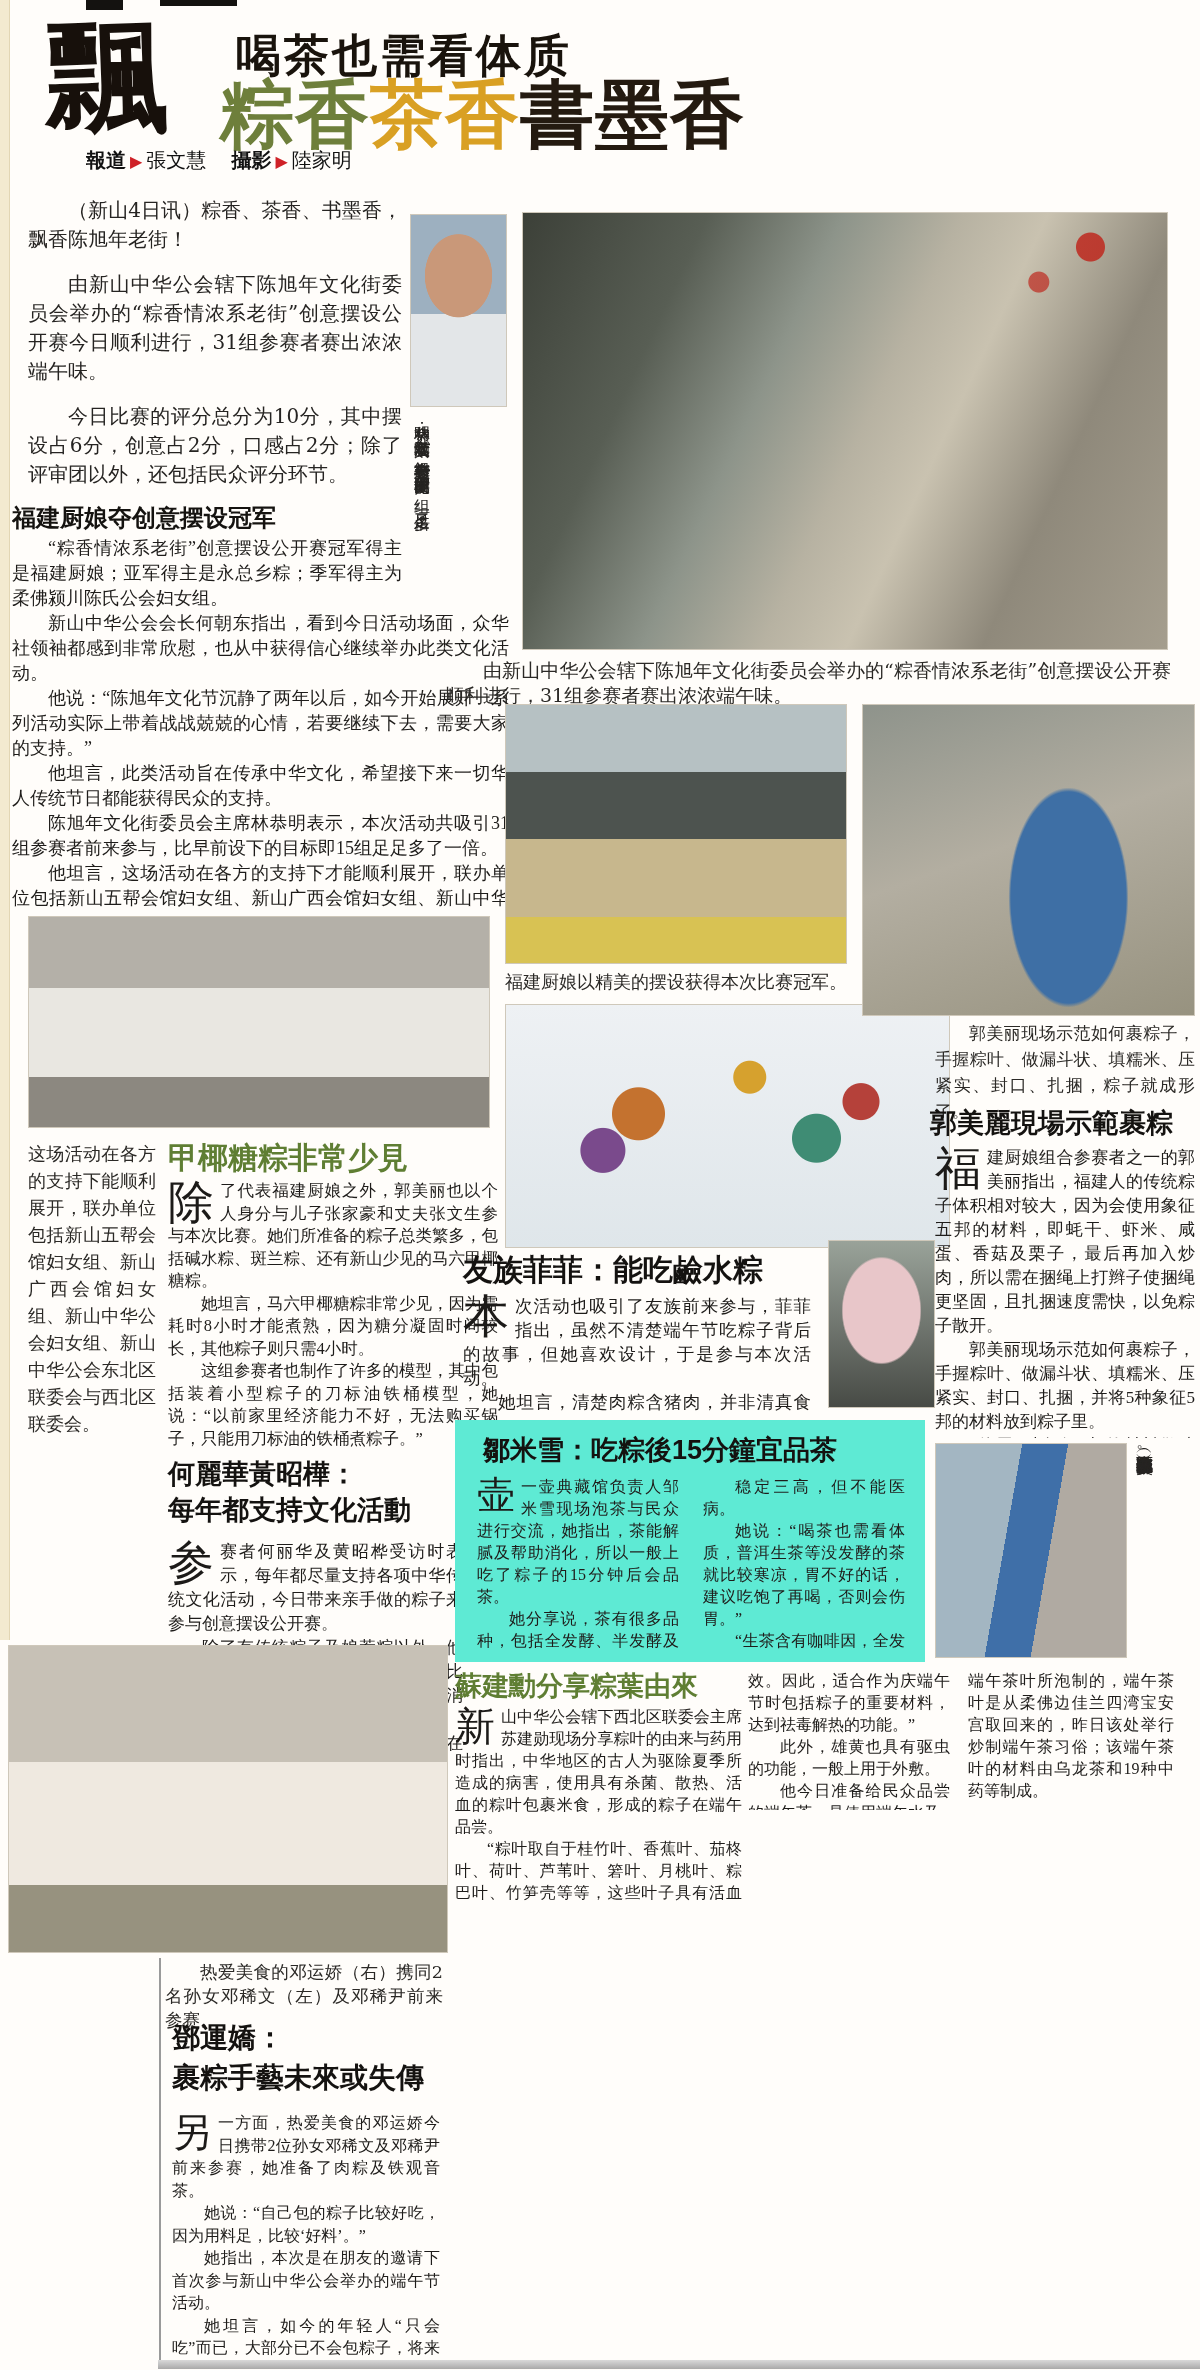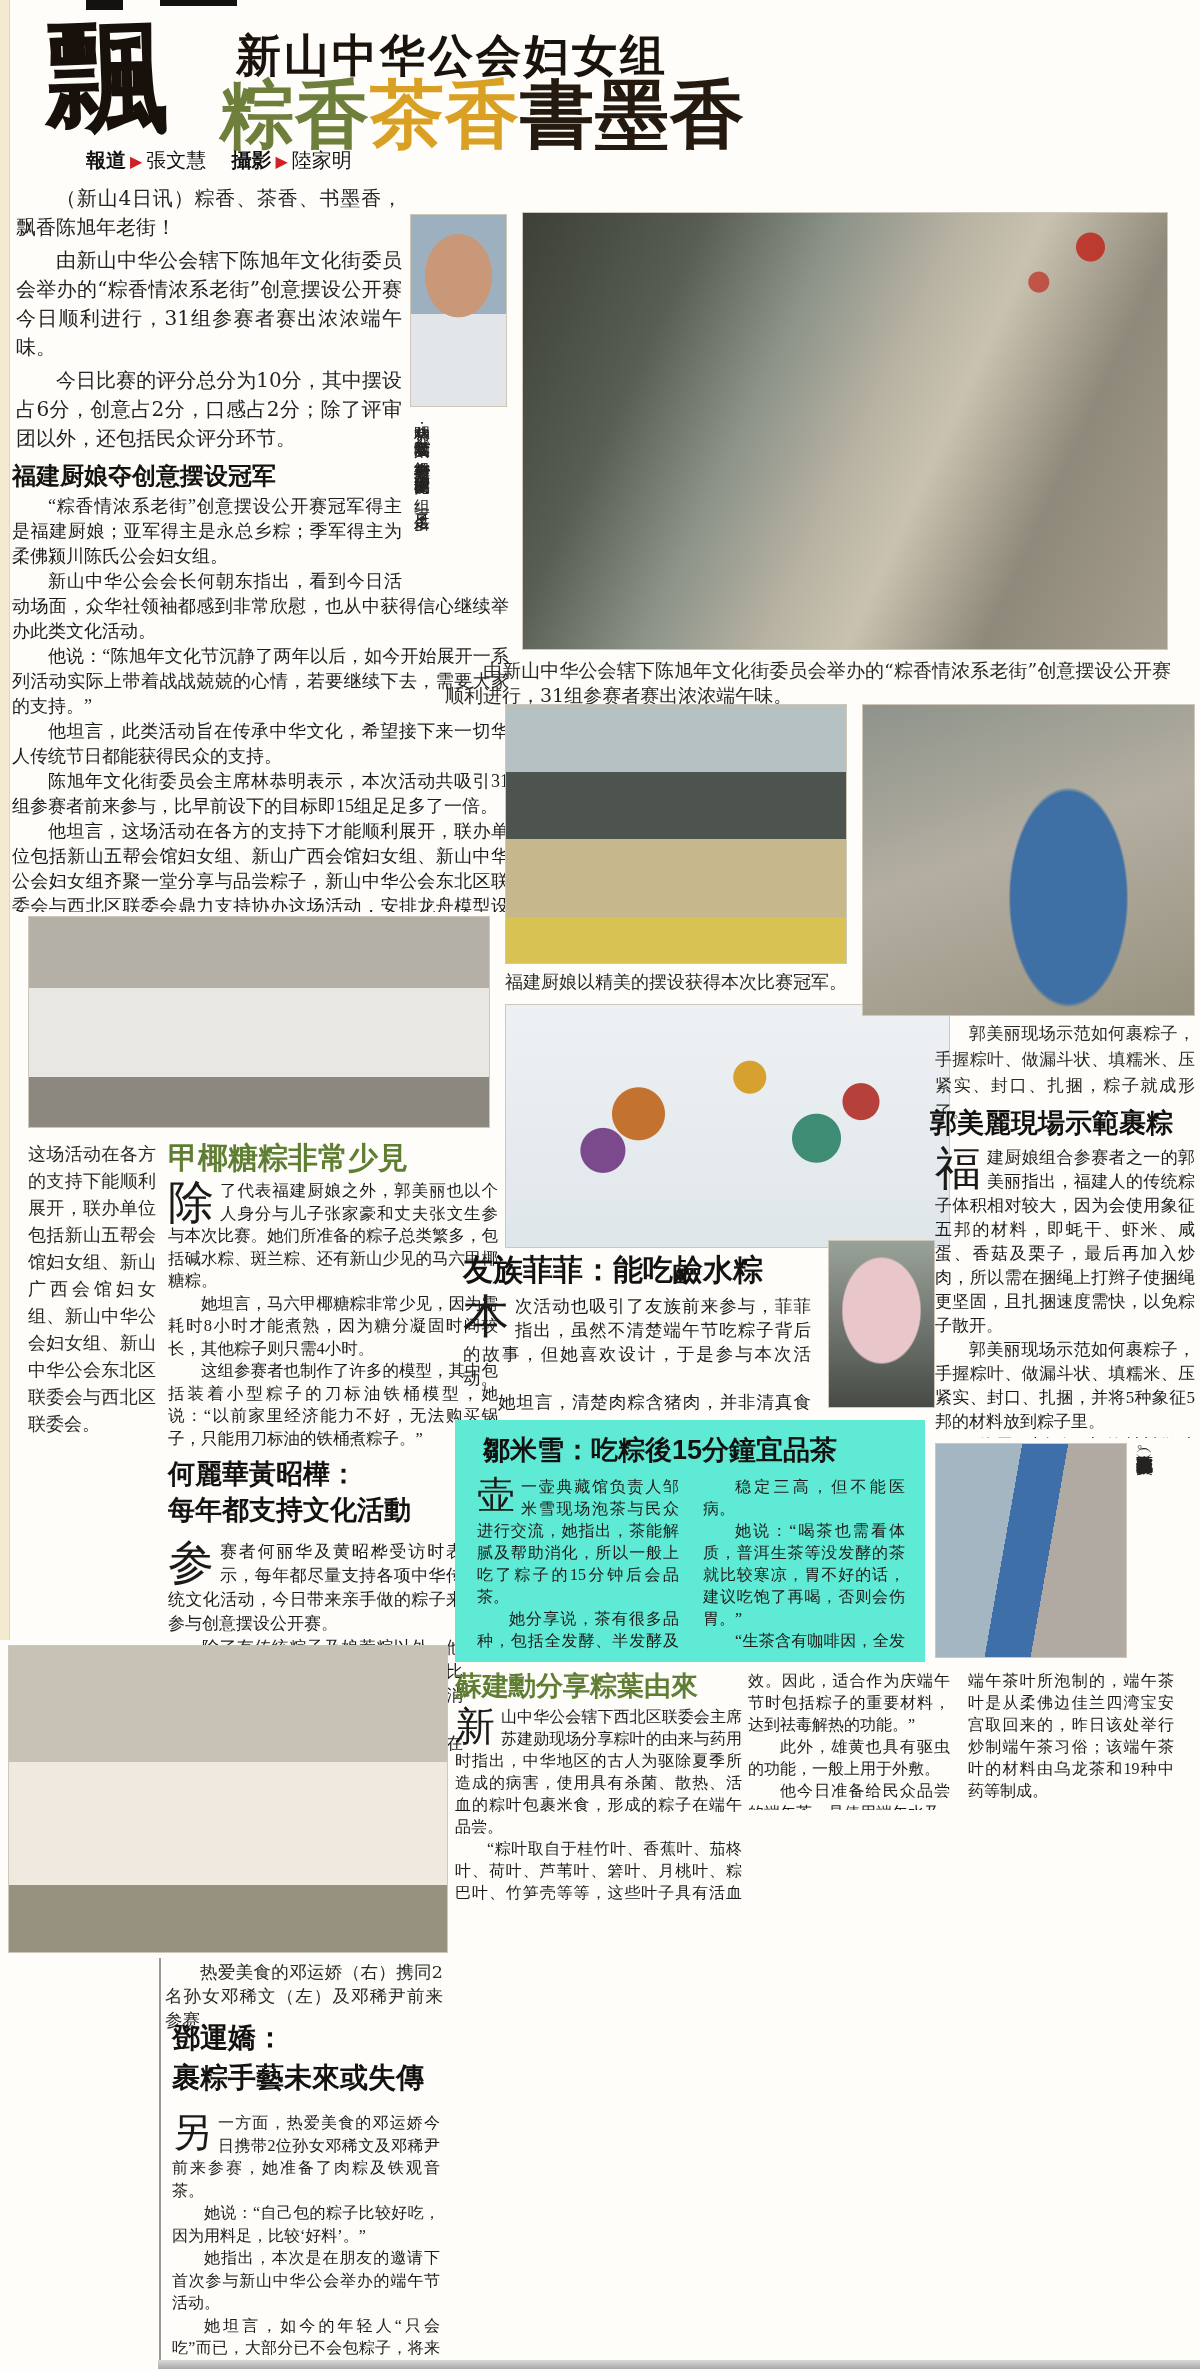--- a/index.html
+++ b/index.html
@@ -18,21 +18,21 @@
           font-size:45px;letter-spacing:3px;color:#19130c;}
   .big-line{left:220px;top:66px;font-family:"DejaVu Serif",serif;font-weight:bold;font-size:74px;
             letter-spacing:1px;white-space:nowrap;}
   .t-green{color:#6e7f3b;} .t-gold{color:#d9a023;} .t-dark{color:#241a10;}
   .byline{left:86px;top:147px;font-family:"Liberation Sans",sans-serif;font-size:20px;color:#111;}
   .byline b{font-weight:bold;} .tri{color:#cf2127;font-size:16px;padding:0 4px;}
   
   .txt{font-size:18px;line-height:25px;text-align:justify;}
   .txt p{margin:0;text-indent:2em;}
   .kai{font-family:"DejaVu Serif",serif;font-size:20px;line-height:29px;color:#262422;}
-  .kai p{margin:4px;text-indent:2em;}
+  .kai p{margin:16px;text-indent:2em;}
   .subhead{font-family:"Liberation Sans",sans-serif;font-weight:bold;font-size:24px;
            text-align:left;text-indent:0 !important;margin:10px 0 6px 0 !important;color:#151310;}
   .has-drop{text-indent:0 !important;}
   .dropcap{float:left;font-family:"DejaVu Serif",serif;font-size:46px;line-height:40px;
            padding:2px 6px 0 0;color:#1c1a18;}
   .sec-head{font-family:"Liberation Sans",sans-serif;font-weight:bold;color:#141210;}
   .green{color:#5f7e33;}
   .caption{font-family:"DejaVu Serif",serif;color:#2b2926;text-align:justify;}
   .vtext{writing-mode:vertical-lr;font-family:"DejaVu Serif",serif;color:#262422;text-align:left;}
   
@@ -66,21 +66,21 @@
 </head>
 <body>
 
 <div id="page">
 
   <div class="abs edge-strip"></div>
   <div class="abs mark" style="left:86px;top:0;width:37px;height:10px;"></div>
   <div class="abs mark" style="left:160px;top:0;width:77px;height:6px;"></div>
 
   <div class="abs title-lead">飄</div>
-  <div class="abs kicker">新山中华公会妇女组</div>
+  <div class="abs kicker">喝茶也需看体质</div>
   <div class="abs big-line">
     <span class="t-green">粽香</span><span class="t-gold">茶香</span><span class="t-dark">書墨香</span>
   </div>
   <div class="abs byline">
     <b>報道</b><span class="tri">▶</span><span>張文慧</span>
     <span style="display:inline-block;width:14px;"></span>
     <b>攝影</b><span class="tri">▶</span><span>陸家明</span>
   </div>
 
   <div class="abs txt" style="left:12px;top:180px;width:497px;height:732px;overflow:hidden;">

